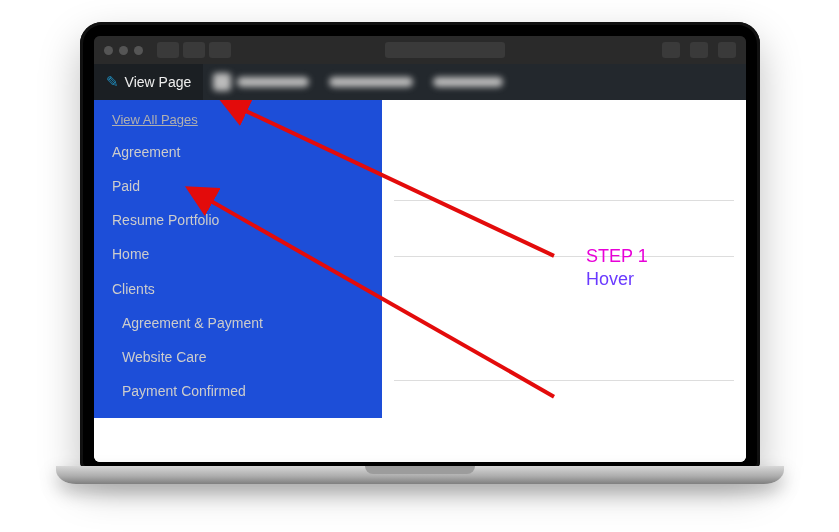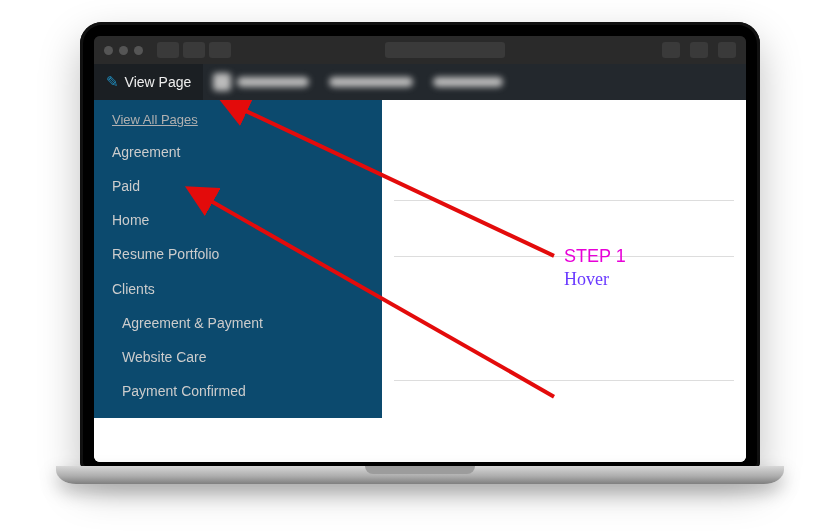--- a/index.html
+++ b/index.html
@@ -79,21 +79,21 @@
 
   .page-body {
     position: absolute; left: 0; right: 0; top: 36px; bottom: 0;
     background: #fff;
   }
 
   .dropdown {
     position: absolute;
     left: 0; top: 0;
     width: 288px;
-    background: #0c4a6e;
+    background: #1d4ed8;
     color: #eee;
     font-size: 14px;
     padding: 8px 0 10px 0;
   }
   .dd-link, .dd-item {
     display: block;
     padding: 8px 18px;
     color: #ccc;
     text-align: left;
     line-height: 1.3;
@@ -113,22 +113,22 @@
   .faded-line.l2 { top: 156px; }
   .faded-line.l3 { top: 280px; }
 
   .annot {
     position: absolute;
     font-size: 18px; line-height: 1.25; color: #6a3aff; font-weight: 500;
     text-align: left;
     font-family: Verdana, Geneva, sans-serif;
   }
   .annot .a1 { color: #e800d8; display: block; }
-  .annot .a2 { color: #6a3aff; display: block; font-family: Liberation Serif, serif; }
-  .annot-step1 { left: 470px; top: 145px; }
+  .annot .a2 { color: #6a3aff; display: block; }
+  .annot-step1 { left: 492px; top: 145px; }
   .annot-step2 { left: 470px; top: 278px; }
 
   svg.arrows { position: absolute; left: 0; top: 0; width: 100%; height: 100%; pointer-events: none; }
 </style>
 </head>
 <body>
 
 <div class="laptop-frame">
   <div class="screen">
 
@@ -177,22 +177,22 @@
           <div class="faded-line l2"></div>
           <div class="faded-line l3"></div>
           <div class="faded-title">er Pro Pack</div>
           <a class="faded-link">r-pro-pack</a>
         </div>
 
         <div class="dropdown">
           <a class="dd-link">View All Pages</a>
           <a class="dd-item">Agreement</a>
           <a class="dd-item">Paid</a>
+          <a class="dd-item">Resume Portfolio</a>
           <a class="dd-item">Home</a>
-          <a class="dd-item">Resume Portfolio</a>
           <a class="dd-item">Clients</a>
           <a class="dd-item child">Agreement &amp; Payment</a>
           <a class="dd-item child">Website Care</a>
           <a class="dd-item child">Payment Confirmed</a>
         </div>
 
         <div class="annot annot-step1">
           <span class="a1">STEP 1</span>
           <span class="a2">Hover</span>
         </div>

